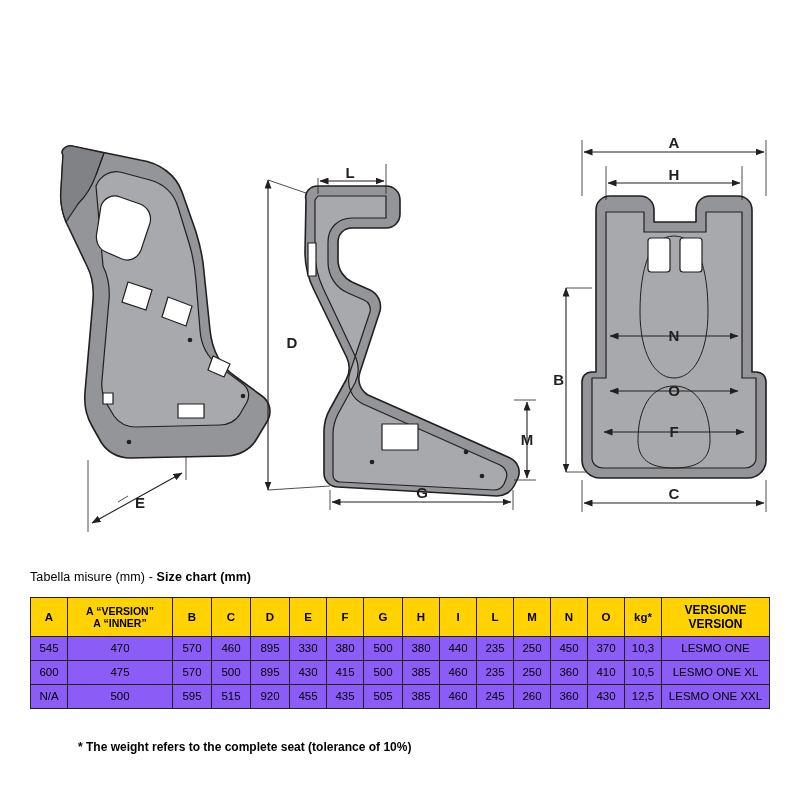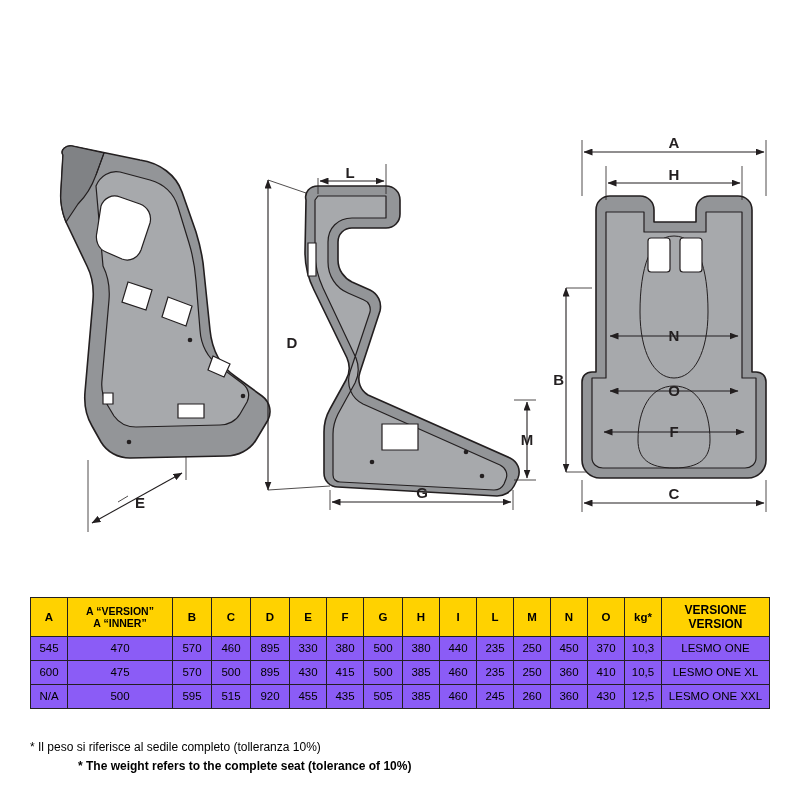--- a/index.html
+++ b/index.html
@@ -342,20 +342,23 @@
       <path class="extline" d="M 566,472 L 586,472"></path>
       <text class="dimlabel" x="564" y="385" text-anchor="end">B</text>
 
       <path class="extline" d="M 582,480 L 582,512"></path>
       <path class="extline" d="M 766,480 L 766,512"></path>
       <path class="dimline" d="M 584,503 L 764,503" marker-start="url(#arrStart)" marker-end="url(#arr)"></path>
       <text class="dimlabel" x="674" y="499" text-anchor="middle">C</text>
     </g>
   </svg>
 
+  <div class="chart-title">
+    <span>Tabella misure (mm) - </span><span class="bold">Size chart (mm)</span>
+  </div>
 
   <table class="size-chart">
     <thead>
       <tr>
         <th style="width:36px">A</th>
         <th class="inner-col" style="width:104px">
           <div>A “VERSION”</div>
           <div>A “INNER”</div>
         </th>
         <th style="width:38px">B</th>
@@ -429,17 +432,16 @@
         <td>260</td>
         <td>360</td>
         <td>430</td>
         <td>12,5</td>
         <td class="version-cell">LESMO ONE XXL</td>
       </tr>
     </tbody>
   </table>
 
   <div class="footnotes">
-    <div class="line1">* Il peso si riferisce al sedile completo (tolleranza 10%)</div>
     <div class="line2">* The weight refers to the complete seat (tolerance of 10%)</div>
   </div>
 
 </div>
 
 </body></html>

